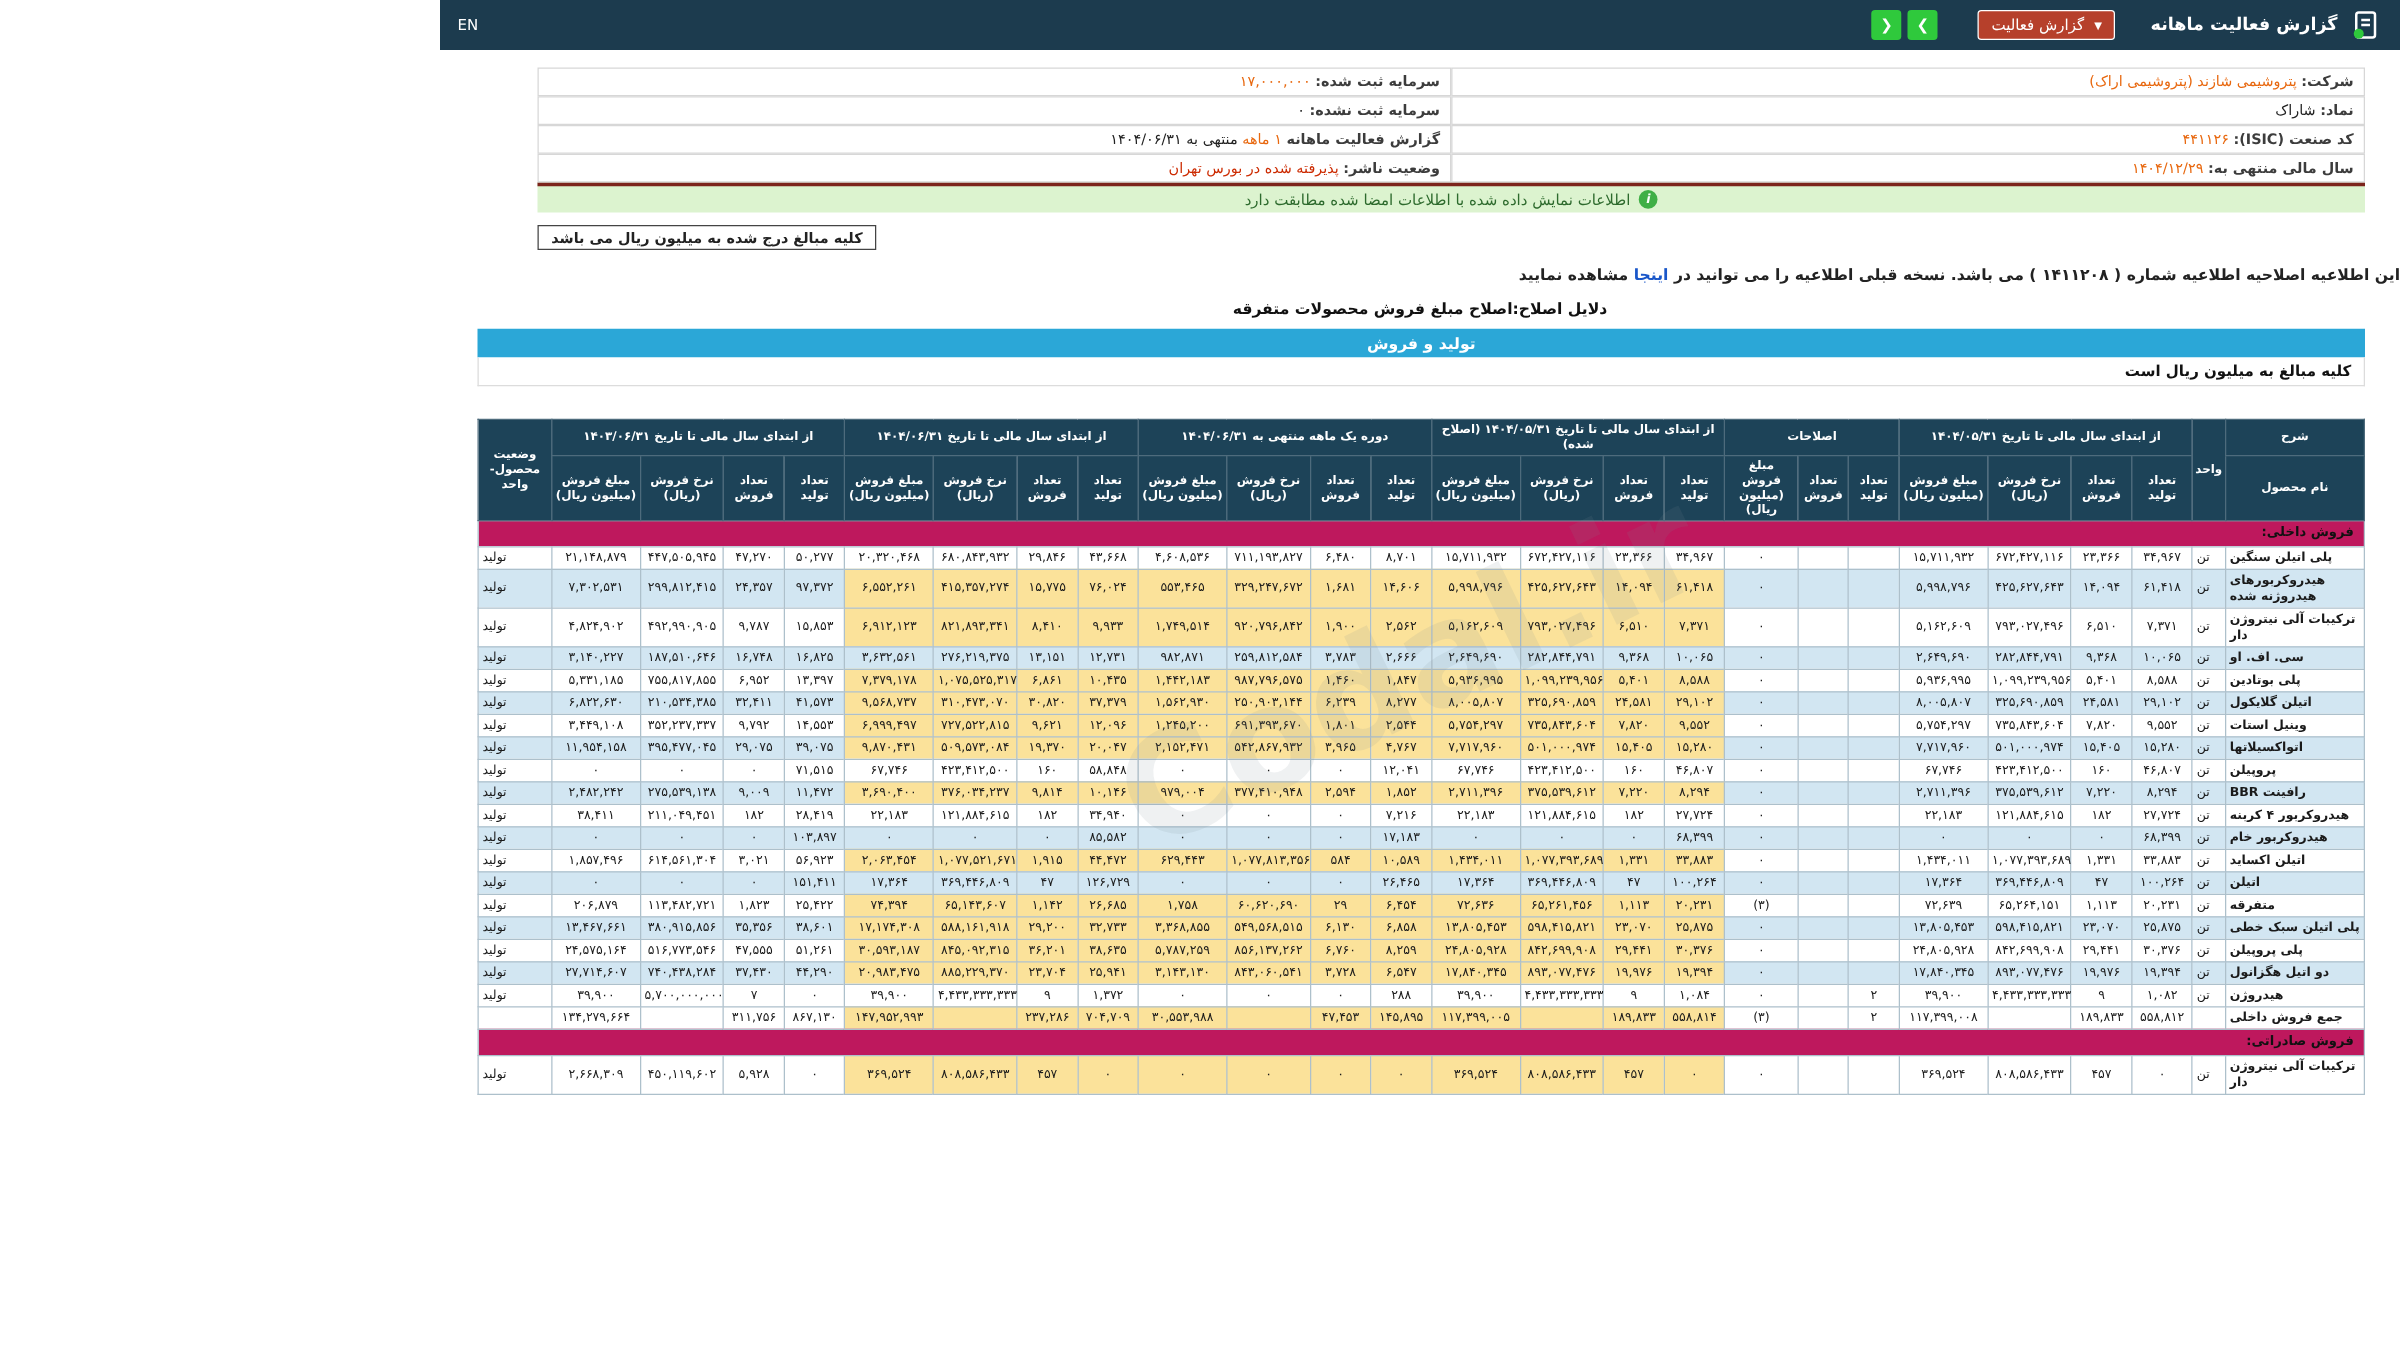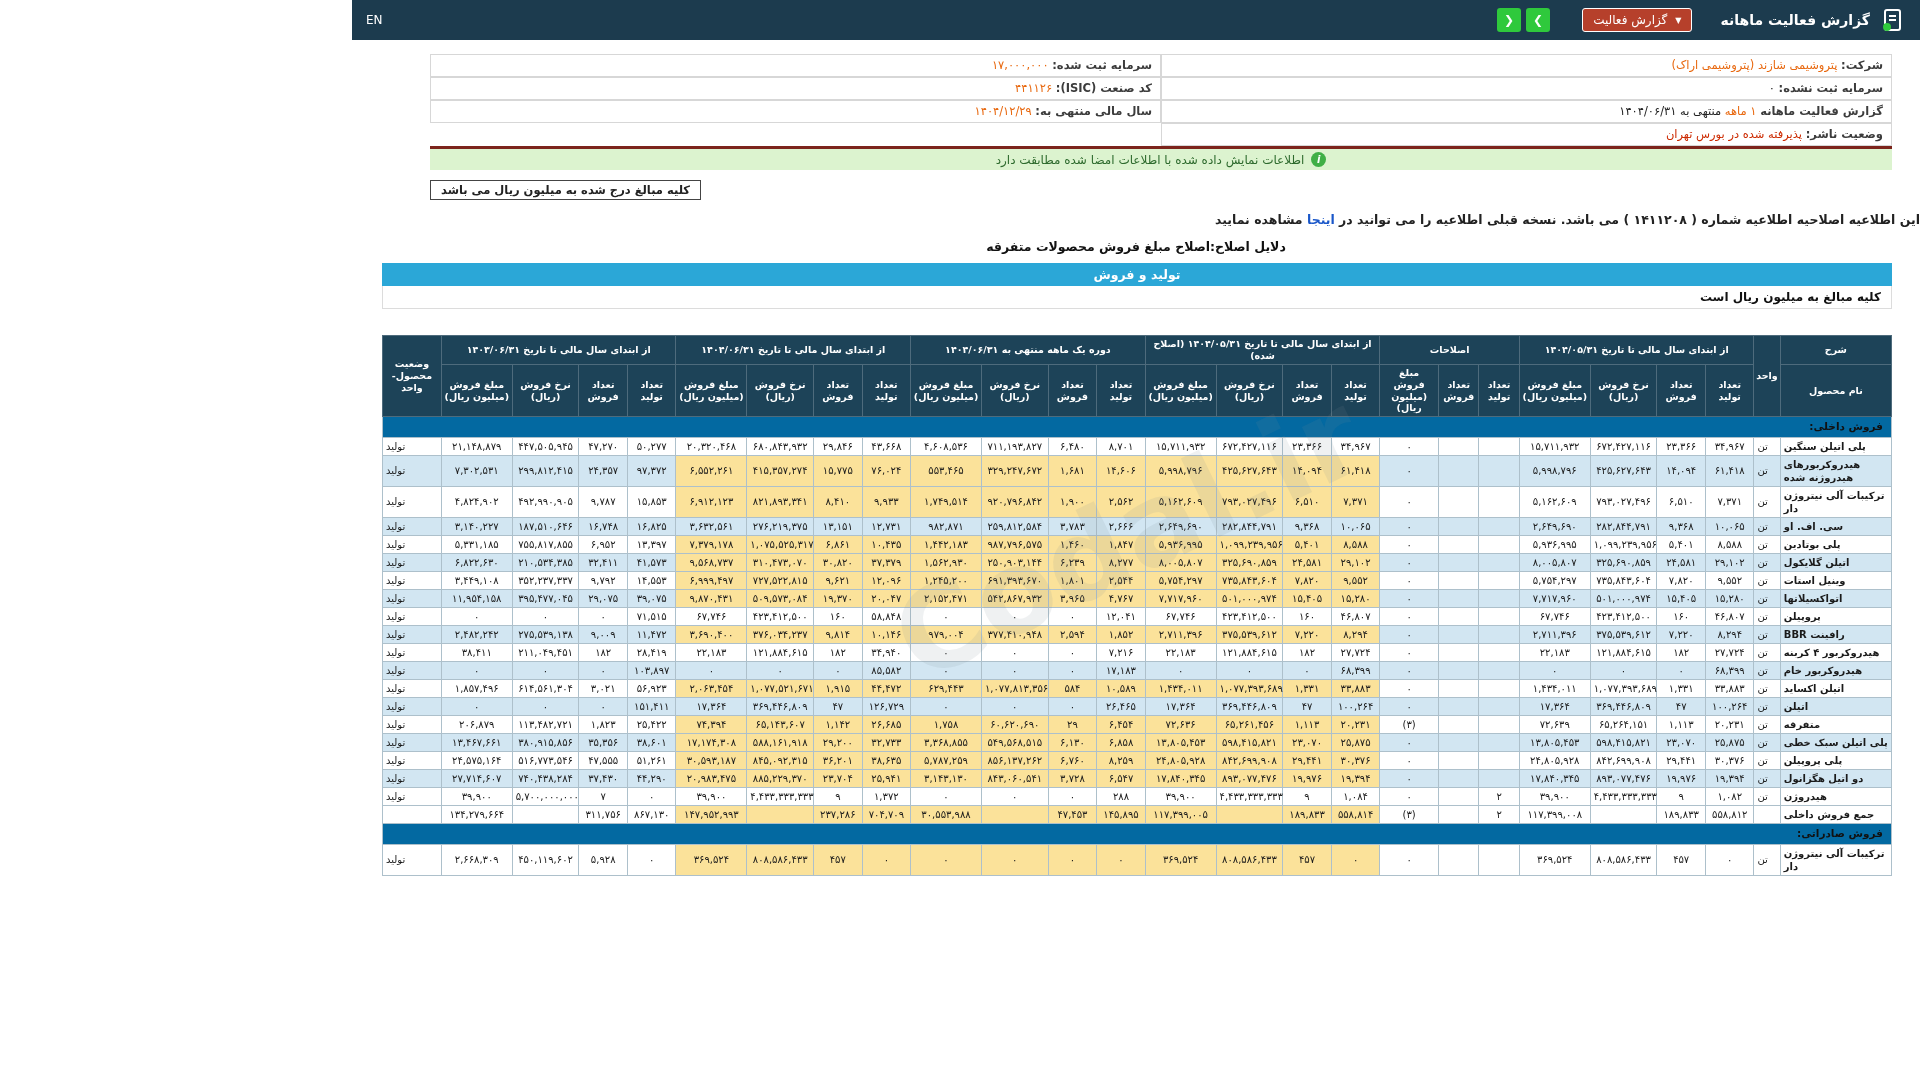--- a/index.html
+++ b/index.html
@@ -38,21 +38,21 @@
   
   table.prod{margin:26px 28px 0 30px;border-collapse:collapse;table-layout:fixed;width:1510px;}
   table.prod th{background:#1d4358;color:#fff;font-size:9.5px;font-weight:bold;border:1px solid #4e6b7c;padding:2px 2px;line-height:1.25;}
   table.prod td{border:1px solid #adc0cb;font-size:10px;padding:2px 3px;background:#fff;line-height:1.3;color:#1a1a1a;}
   td.num{text-align:center;direction:ltr;unicode-bidi:embed;}
   td.name{text-align:left;font-weight:bold;color:#1f1f1f;}
   td.unitc,td.status{text-align:left;font-size:9.5px;}
   tr.stripe td{background:#d2e6f2;}
   td.hl{background:#fbe29a !important;}
   td.neg{color:#c40000;}
-  tr.secrow td{background:#0369a1;font-weight:bold;text-align:right;font-size:10.5px;padding:3px 8px;color:#111;}
+  tr.secrow td{background:#be185d;font-weight:bold;text-align:right;font-size:10.5px;padding:3px 8px;color:#111;}
   tr.total td.name{font-weight:bold;}
 
   .watermark{position:absolute;top:470px;right:540px;transform:rotate(-26deg);font-size:115px;font-weight:bold;color:rgba(120,140,150,0.12);pointer-events:none;z-index:5;direction:ltr;}
 </style>
 </head>
 <body>
 
 <div class="page">
 
   <div class="topbar">
@@ -77,20 +77,24 @@
   </div>
 
   <div class="info-table">
     <div class="info-cell">
       <span class="lbl">شرکت:</span>
       <span class="val orange">پتروشیمی شازند (پتروشیمی اراک)</span>
     </div>
     <div class="info-cell">
       <span class="lbl">سرمایه ثبت شده:</span>
       <span class="val orange">۱۷,۰۰۰,۰۰۰</span>
+    </div>
+    <div class="info-cell">
+      <span class="lbl">نماد:</span>
+      <span class="val">شاراک</span>
     </div>
     <div class="info-cell">
       <span class="lbl">سرمایه ثبت نشده:</span>
       <span class="val">۰</span>
     </div>
     <div class="info-cell">
       <span class="lbl">کد صنعت (ISIC):</span>
       <span class="val orange">۴۴۱۱۲۶</span>
     </div>
     <div class="info-cell">

